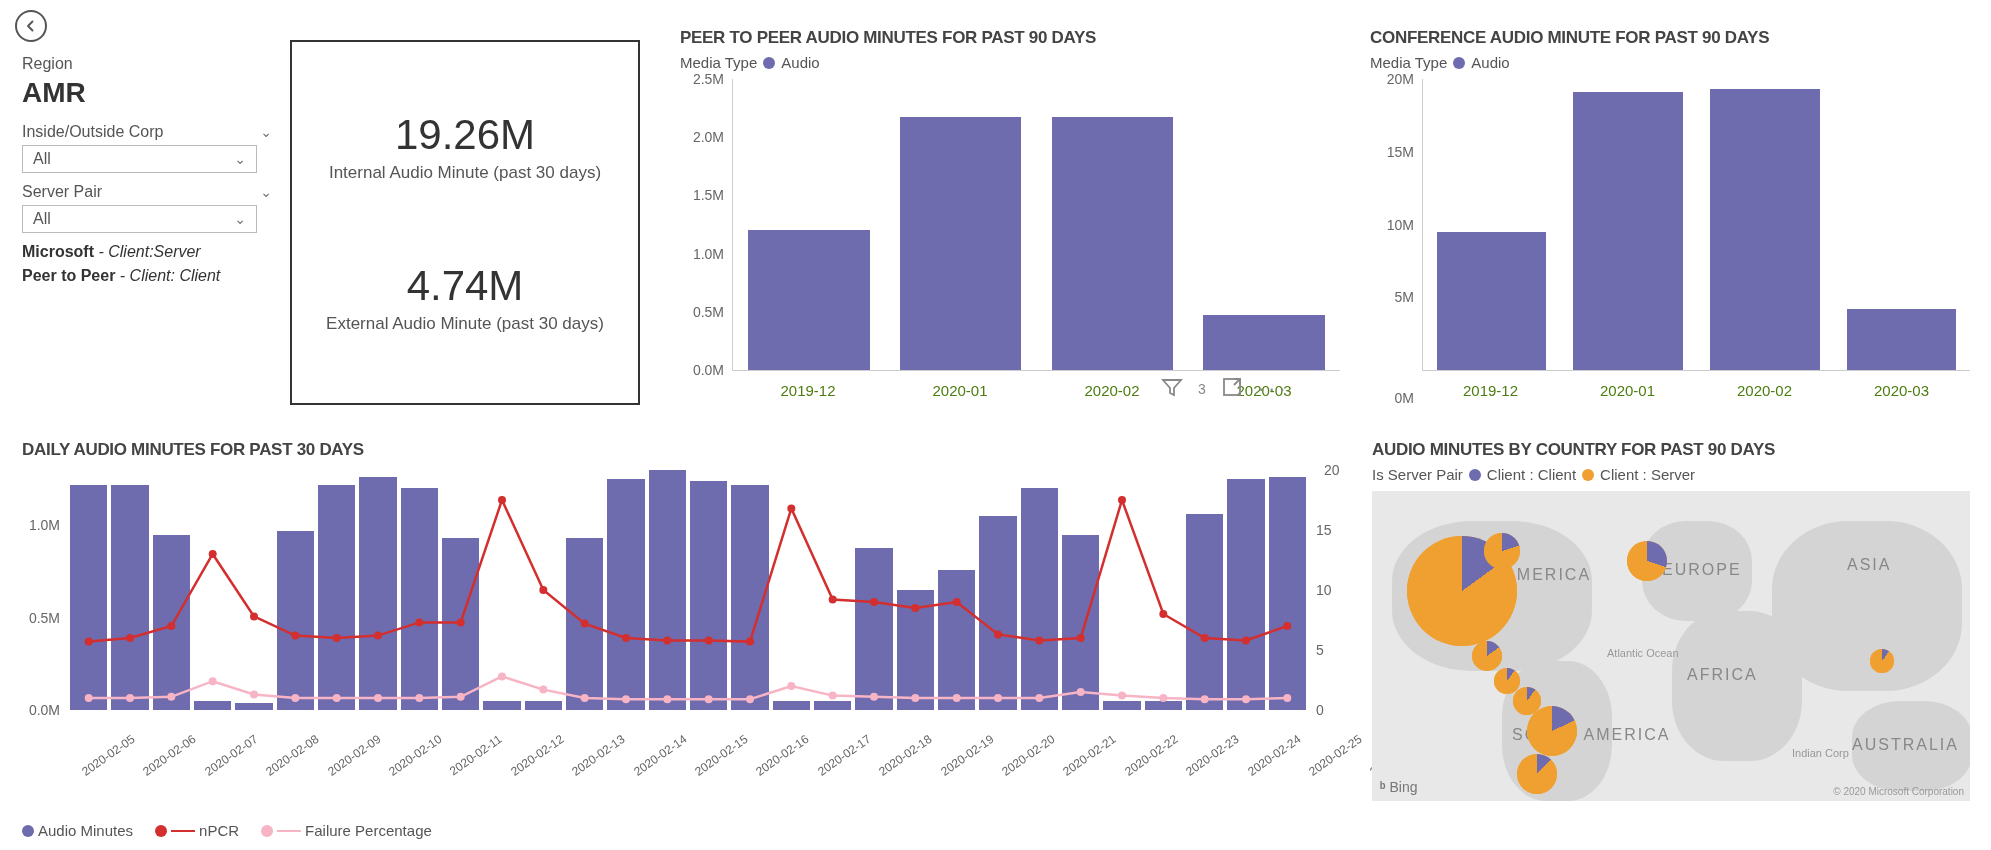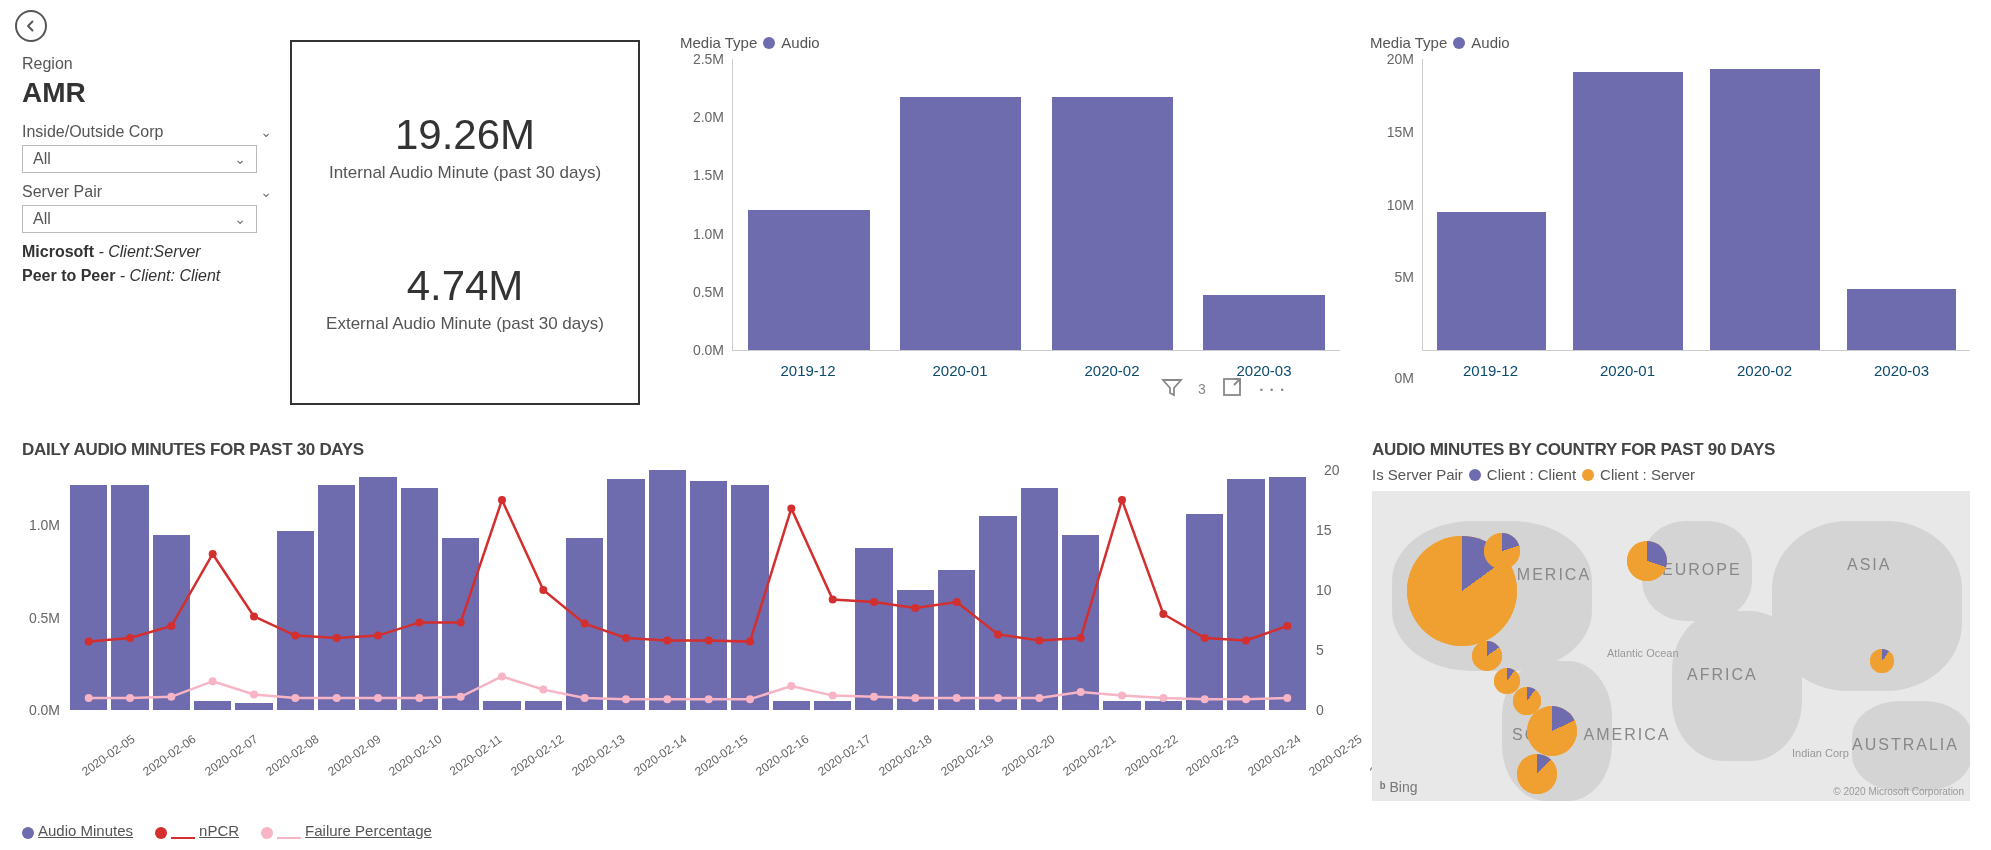--- a/index.html
+++ b/index.html
@@ -31,39 +31,39 @@
 .dot.pink { background: #f7b4c5; }
 
 .chart-p2p { position: absolute; top: 28px; left: 680px; width: 660px; }
 .chart-conf { position: absolute; top: 28px; left: 1370px; width: 600px; }
 .chart-area { position: relative; height: 320px; margin-top: 8px; }
 .y-axis { position: absolute; left: 0; top: 0; height: 100%; width: 48px; }
 .y-tick { position: absolute; right: 4px; font-size: 14px; color: #666; transform: translateY(-50%); }
 .plot { position: absolute; left: 52px; right: 0; top: 0; bottom: 28px; border-left: 1px solid #ccc; border-bottom: 1px solid #ccc; display: flex; align-items: flex-end; justify-content: space-around; }
 .bar { width: 80%; background: #6e6bae; }
 .bar-slot { flex: 1; display: flex; align-items: flex-end; justify-content: center; height: 100%; }
-.x-labels { position: absolute; left: 52px; right: 0; bottom: 0; display: flex; justify-content: space-around; font-size: 15px; color: #0c4a6e; }
+.x-labels { position: absolute; left: 52px; right: 0; bottom: 0; display: flex; justify-content: space-around; font-size: 15px; color: #4d7c0f; }
 
 .chart-toolbar { position: absolute; top: 375px; left: 1160px; display: flex; align-items: center; gap: 14px; color: #888; }
 .chart-toolbar svg { width: 24px; height: 24px; }
 .chart-toolbar .fcount { font-size: 14px; }
 
 .chart-daily { position: absolute; top: 440px; left: 22px; width: 1320px; }
 .daily-area { position: relative; height: 300px; margin-top: 10px; }
 .daily-y-left { position: absolute; left: 0; top: 0; bottom: 60px; width: 42px; }
 .daily-y-right { position: absolute; right: 0; top: 0; bottom: 60px; width: 30px; text-align: left; }
 .daily-plot { position: absolute; left: 46px; right: 34px; top: 0; bottom: 60px; }
 .daily-bars { position: absolute; inset: 0; display: flex; align-items: flex-end; justify-content: space-around; }
 .daily-bar-slot { flex: 1; display: flex; align-items: flex-end; justify-content: center; height: 100%; padding: 0 2px; }
 .daily-bar { width: 100%; background: #6e6bae; }
 .daily-x-labels { position: absolute; left: 46px; right: 34px; bottom: 0; height: 56px; display: flex; justify-content: space-around; }
 .daily-x-label { font-size: 12px; color: #666; transform: rotate(-35deg); transform-origin: top right; white-space: nowrap; position: relative; top: 18px; }
 .daily-svg { position: absolute; inset: 0; overflow: visible; }
 .daily-legend { display: flex; gap: 22px; align-items: center; font-size: 15px; color: #555; margin-top: 52px; }
-.line-swatch { display: inline-flex; align-items: flex-end; gap: 4px; text-decoration: underline; }
+.line-swatch { display: inline-flex; align-items: center; gap: 4px; }
 .line-seg { width: 24px; height: 2px; display: inline-block; }
 
 .chart-map { position: absolute; top: 440px; left: 1372px; width: 598px; }
 .map-area { position: relative; width: 100%; height: 310px; background: #e8e8e8; margin-top: 8px; overflow: hidden; }
 .land { position: absolute; background: #d4d4d4; border-radius: 40%; }
 .map-label { position: absolute; font-size: 16px; color: #888; letter-spacing: 2px; }
 .map-locality { position: absolute; font-size: 11px; color: #999; margin-top: 36px; }
 .pie { position: absolute; border-radius: 50%; background: #f0a030; }
 .pie::before { content: ""; position: absolute; inset: 0; border-radius: 50%; background: conic-gradient(#6e6bae 0deg var(--cut), #f0a030 var(--cut) 360deg); }
 .bing { position: absolute; bottom: 6px; left: 8px; font-size: 14px; color: #777; display:flex; align-items:center; gap:4px;}
@@ -113,20 +113,21 @@
     <div class="kpi-value">19.26M</div>
     <div class="kpi-label">Internal Audio Minute (past 30 days)</div>
   </div>
   <div class="kpi-block">
     <div class="kpi-value">4.74M</div>
     <div class="kpi-label">External Audio Minute (past 30 days)</div>
   </div>
 </div>
 
 <div class="chart-p2p">
+  <div class="chart-title">PEER TO PEER AUDIO MINUTES FOR PAST 90 DAYS</div>
   <div class="media-legend">
     <span>Media Type</span>
     <span class="dot purple"></span>
     <span>Audio</span>
   </div>
   <div class="chart-area">
     <div class="y-axis" id="p2p-y">
         <div class="y-tick" style="top: 0%;">2.5M</div>
         <div class="y-tick" style="top: 18.2%;">2.0M</div>
         <div class="y-tick" style="top: 36.4%;">1.5M</div>
@@ -163,20 +164,21 @@
       </svg></span>
   <span class="fcount">3</span>
   <span><svg viewBox="0 0 24 24">
         <rect x="4" y="4" width="16" height="16" fill="none" stroke="#888" stroke-width="1.8"></rect>
         <path d="M14 4 L20 4 L20 10 M14 10 L20 4" fill="none" stroke="#888" stroke-width="1.8"></path>
       </svg></span>
   <span style="font-size:22px; letter-spacing:3px; color:#888;">···</span>
 </div>
 
 <div class="chart-conf">
+  <div class="chart-title">CONFERENCE AUDIO MINUTE FOR PAST 90 DAYS</div>
   <div class="media-legend">
     <span>Media Type</span>
     <span class="dot purple"></span>
     <span>Audio</span>
   </div>
   <div class="chart-area">
     <div class="y-axis" id="conf-y">
         <div class="y-tick" style="top: 0%;">20M</div>
         <div class="y-tick" style="top: 22.75%;">15M</div>
         <div class="y-tick" style="top: 45.5%;">10M</div>

